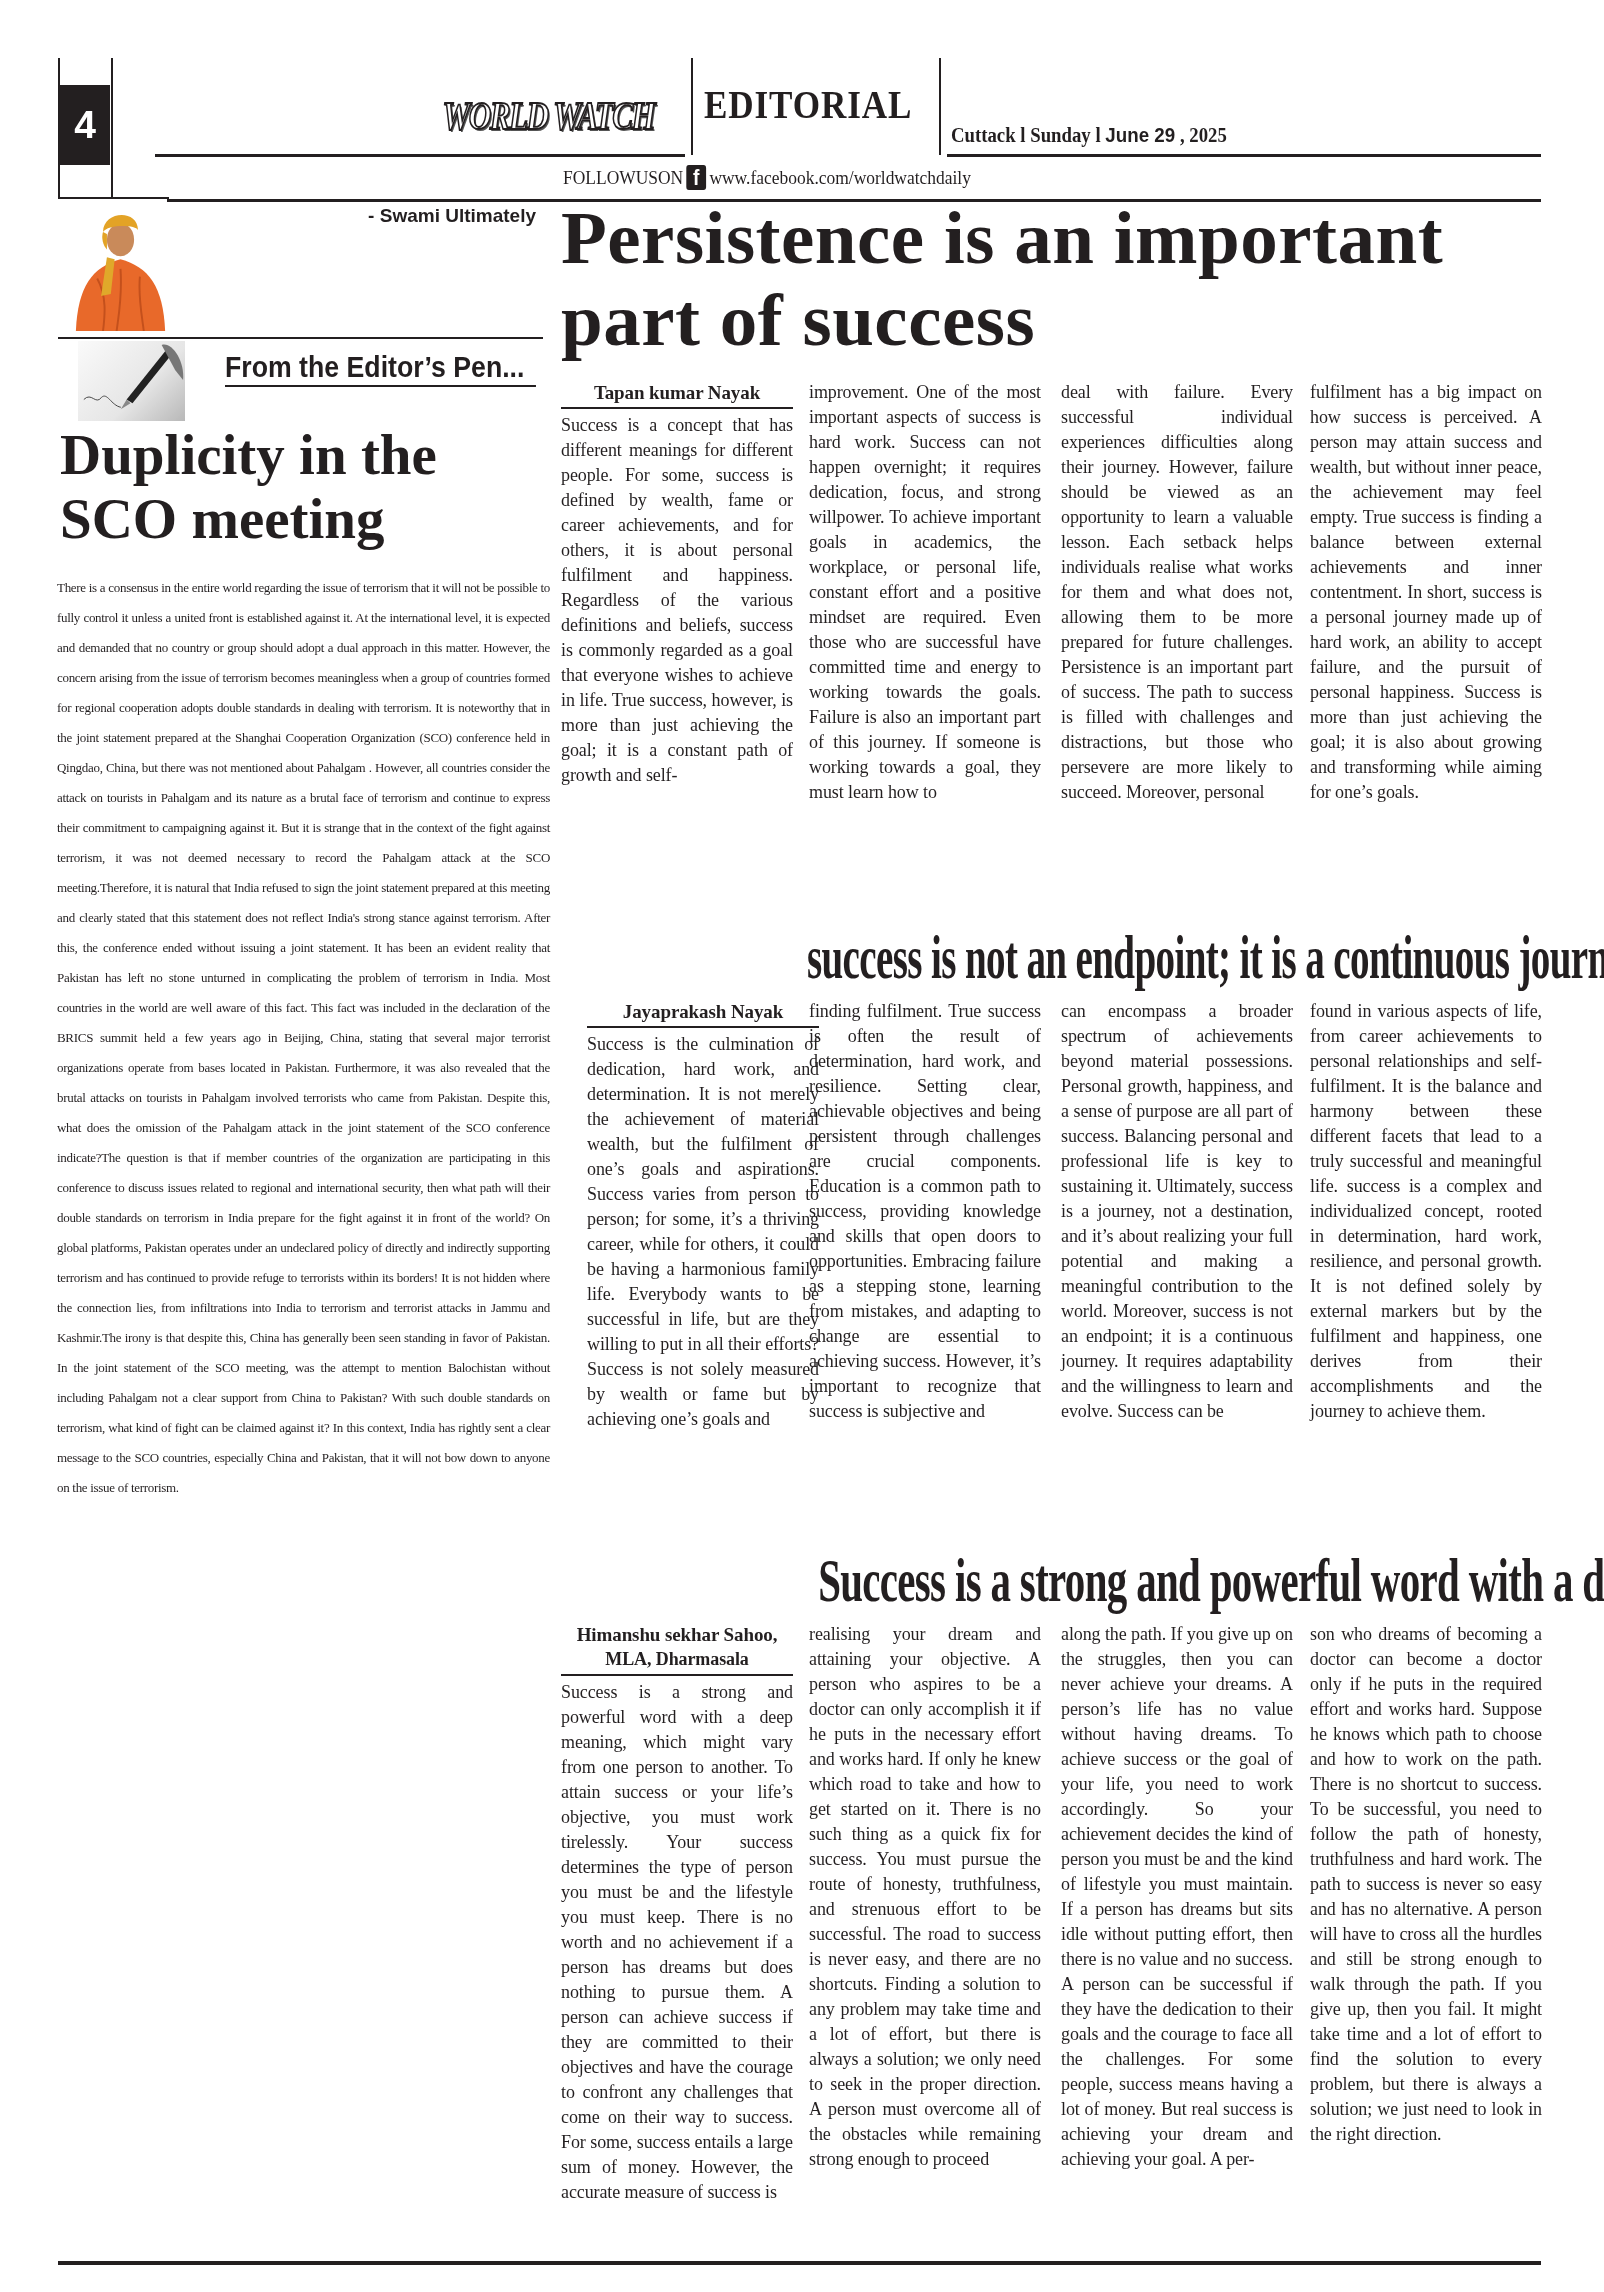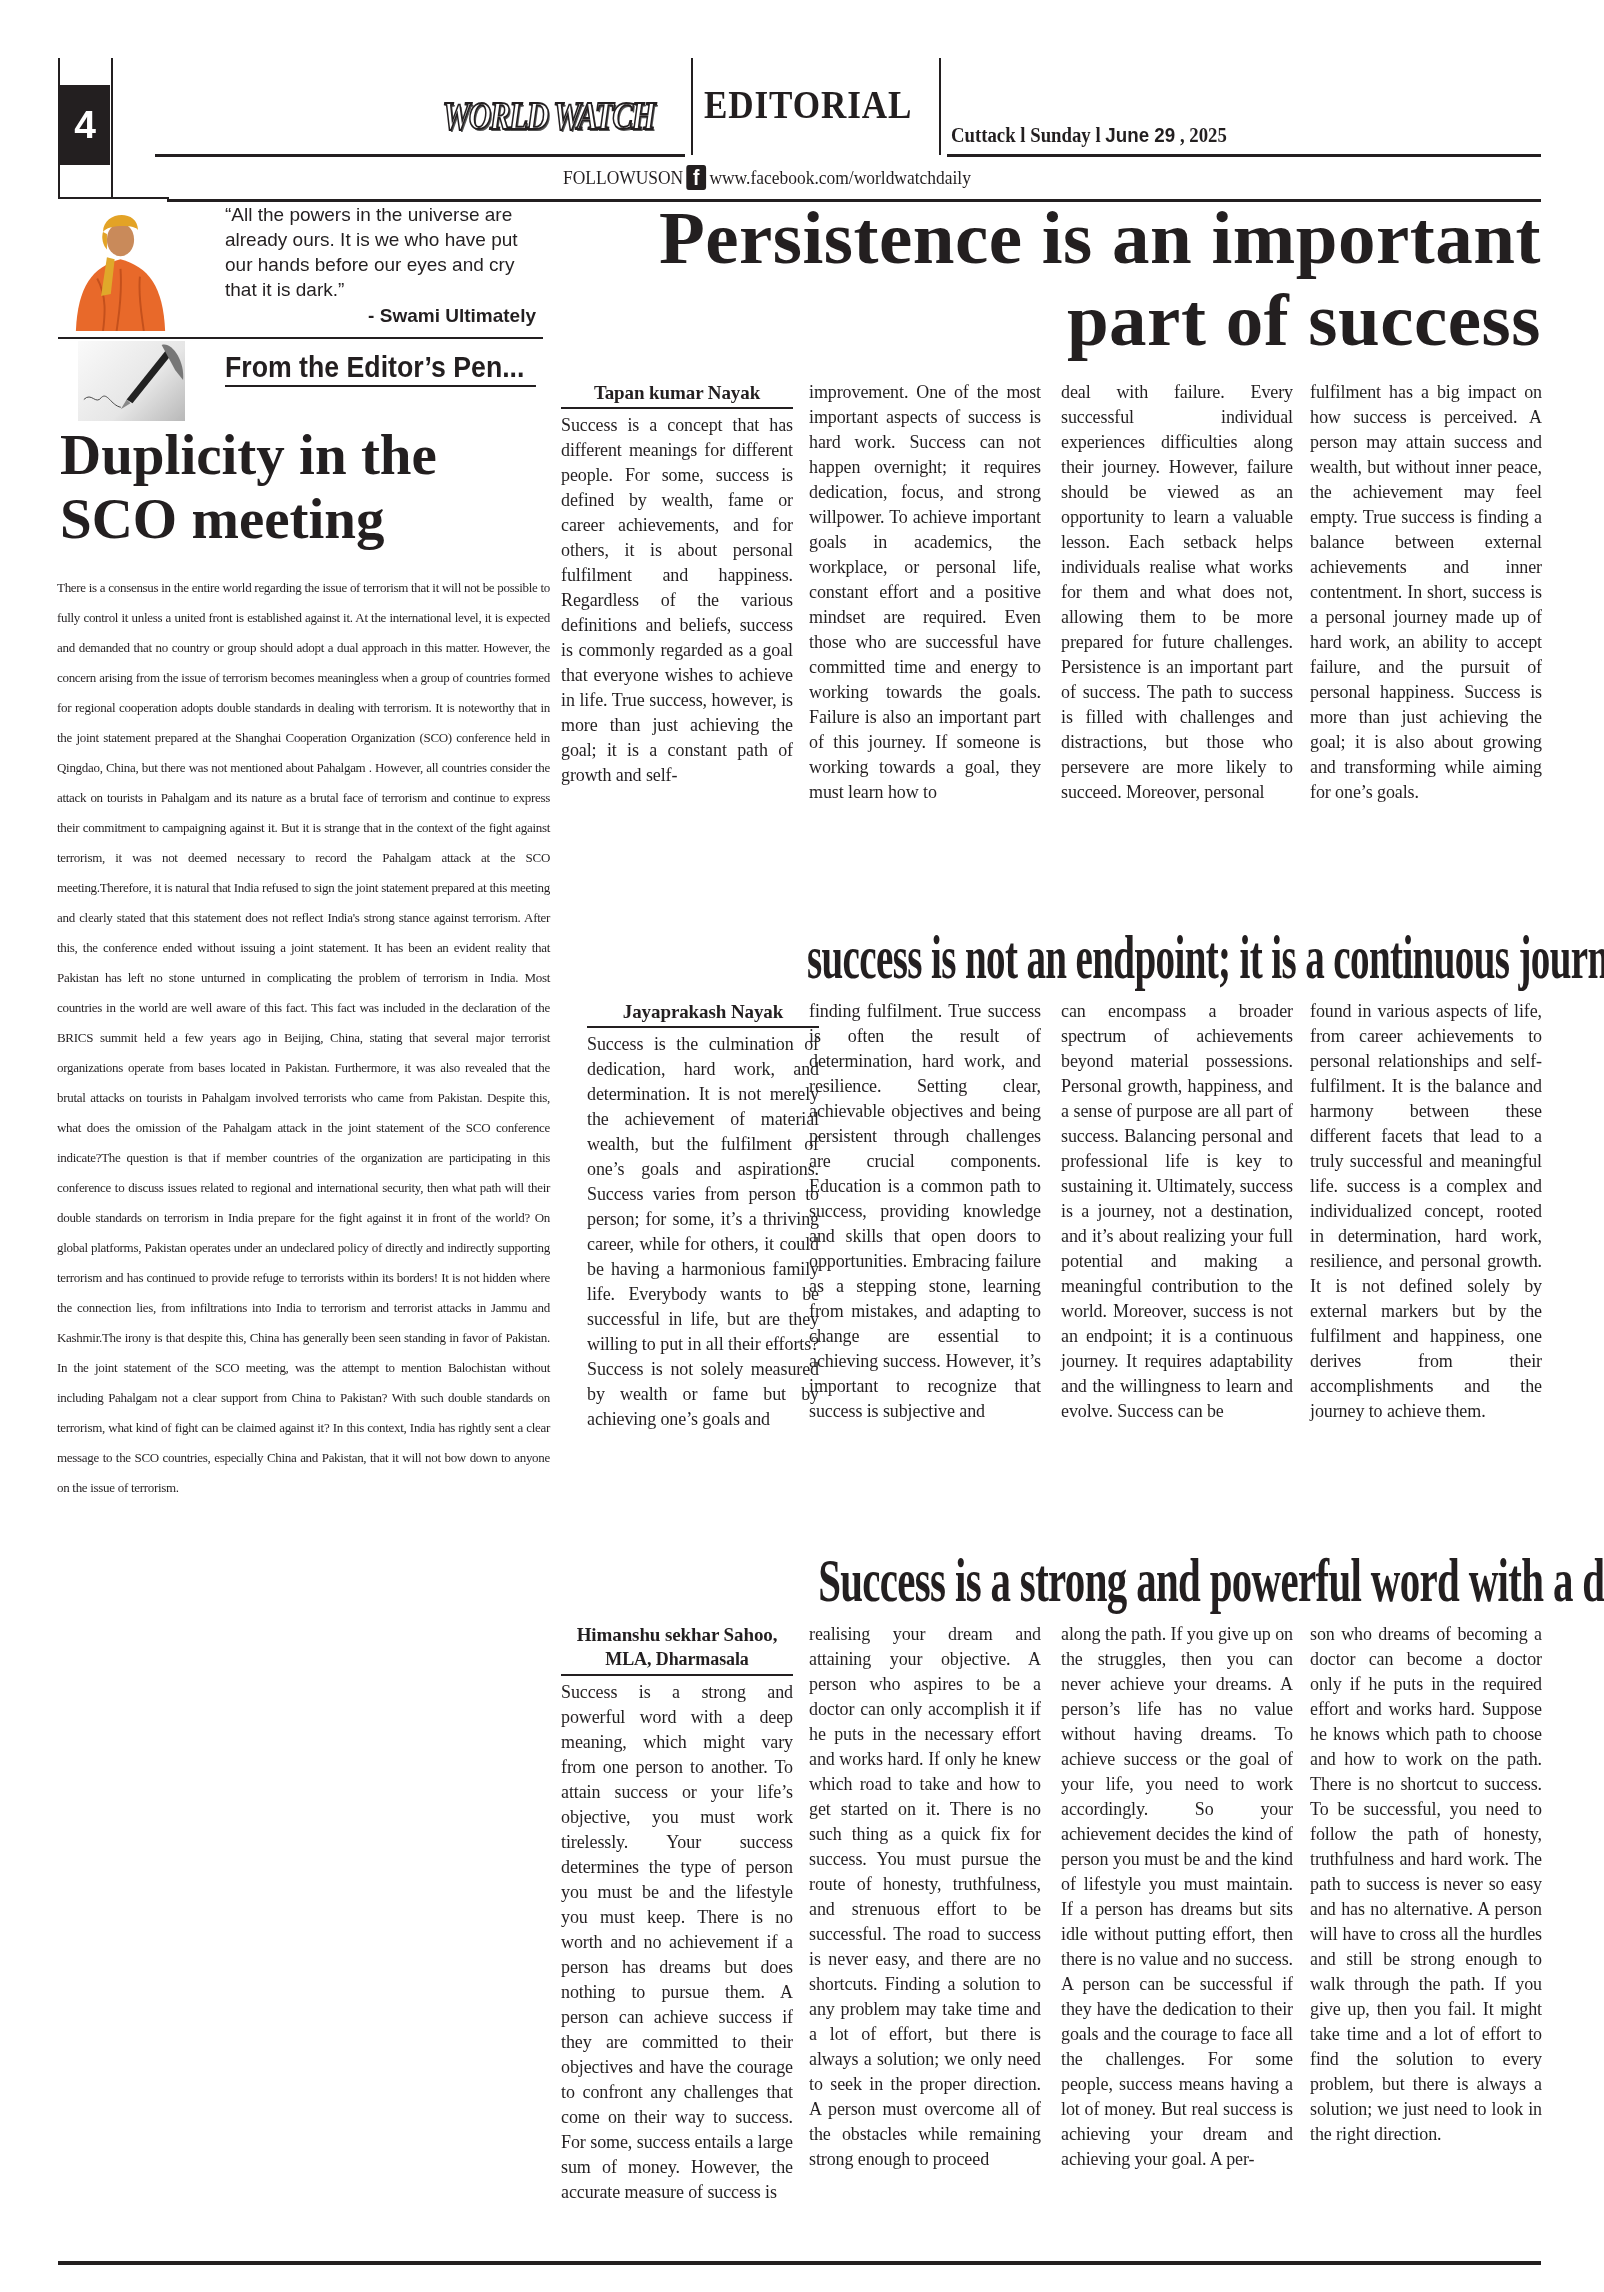--- a/index.html
+++ b/index.html
@@ -19,21 +19,21 @@
   .follow .fb { display:inline-block; width:21.3px; height:25px; background:#231f20; color:#fff; font-family:"Liberation Sans", sans-serif; font-weight:bold; font-size:21.3px; line-height:27px; text-align:center; border-radius:2.9px; }
   
   .swami { position:absolute; left:68px; top:199px; width:105px; height:132px; }
   .quote { position:absolute; left:225px; top:202px; width:311px; font-family:"Liberation Sans", sans-serif; font-size:19px; line-height:25px; }
   .quote .attr { text-align:right; font-weight:bold; margin-top:1px; }
   .pen-img { position:absolute; left:78px; top:341px; width:107px; height:80px; background:linear-gradient(135deg,#fafafa 0%,#e6e6e6 60%,#b8b8b8 100%); overflow:hidden; }
   .editors-pen { position:absolute; left:225px; top:351px; font-family:"Liberation Sans", sans-serif; font-weight:bold; font-size:29px; border-bottom:2.9px solid #231f20; line-height:33px; padding-bottom:1px; transform:scaleX(0.92); transform-origin:left; width:338px; white-space:nowrap; }
   .left-headline { position:absolute; left:60px; top:423px; width:490px; text-align:left; font-family:"Liberation Serif", serif; font-weight:bold; font-size:57px; line-height:64px; }
   .left-body { position:absolute; left:57px; top:573px; width:493px; font-family:"Liberation Serif", serif; font-size:13px; line-height:30px; text-align:justify; letter-spacing:-0.3px; }
   
-  .headline-1 { position:absolute; left:561px; top:197px; width:980px; text-align:right; font-family:"Liberation Serif", serif; font-weight:bold; font-size:75px; line-height:82px; letter-spacing:0.5px; }
+  .headline-1 { position:absolute; left:561px; top:197px; width:980px; text-align:left; font-family:"Liberation Serif", serif; font-weight:bold; font-size:75px; line-height:82px; letter-spacing:0.5px; }
   .condensed { position:absolute; left:561px; width:980px; text-align:center; font-family:"Liberation Serif", serif; font-weight:bold; white-space:nowrap; letter-spacing:-1px; }
   .condensed span { display:inline-block; transform-origin:center; }
   .byline { font-family:"Liberation Serif", serif; font-weight:bold; font-size:19px; text-align:center; line-height:25px; border-bottom:2.9px solid #231f20; padding-bottom:1.9px; margin-bottom:3.9px; }
   .byline .sub { font-weight:bold; display:block; font-size:18px; }
   .col { position:absolute; width:232px; font-family:"Liberation Serif", serif; font-size:18px; line-height:25px; text-align:justify; letter-spacing:-0.1px; }
   .bottom-rule { position:absolute; left:58px; top:2261px; width:1483px; height:3.9px; background:#231f20; }
 </style>
 </head>
 <body>
 
@@ -66,21 +66,20 @@
   <path d="M8 136 C10 90 25 70 54 62 C83 70 98 90 100 136 Z" fill="#e8692a"></path>
   <path d="M30 82 C40 100 38 120 36 136" stroke="#c4501c" stroke-width="2" fill="none"></path>
   <path d="M54 72 C56 100 52 120 50 136" stroke="#c4501c" stroke-width="2" fill="none"></path>
   <path d="M74 80 C72 100 76 120 78 136" stroke="#c4501c" stroke-width="2" fill="none"></path>
   <path d="M40 60 L34 100 L44 98 L48 62 Z" fill="#e0a82a"></path>
   <ellipse cx="54" cy="42" rx="14" ry="17" fill="#c98a5a"></ellipse>
   <path d="M36 34 C36 12 72 10 72 32 C70 26 40 26 36 34 Z" fill="#e3a326"></path>
   <path d="M36 34 C34 40 36 48 40 52 L40 36 Z" fill="#e3a326"></path>
 </svg>
 <div class="quote">
-  <div>“All the powers in the universe are already ours. It is we who have put our hands before our eyes and cry that it is dark.”</div>
   <div class="attr">- Swami Ultimately</div>
 </div>
 <div class="hrule" style="left:58px; top:337px; width:485px; height:1.9px;"></div>
 
 <div class="pen-img">
   <svg width="107" height="80" viewBox="0 0 110 82">
     <path d="M50 60 L90 10 L96 14 L56 64 Z" fill="#222"></path>
     <path d="M50 60 L44 70 L54 64 Z" fill="#888"></path>
     <path d="M86 4 C96 0 110 20 108 40 L100 30 Z" fill="#777"></path>
     <path d="M6 60 C14 52 18 66 24 58 C30 52 34 66 44 68" stroke="#444" stroke-width="1" fill="none"></path>

